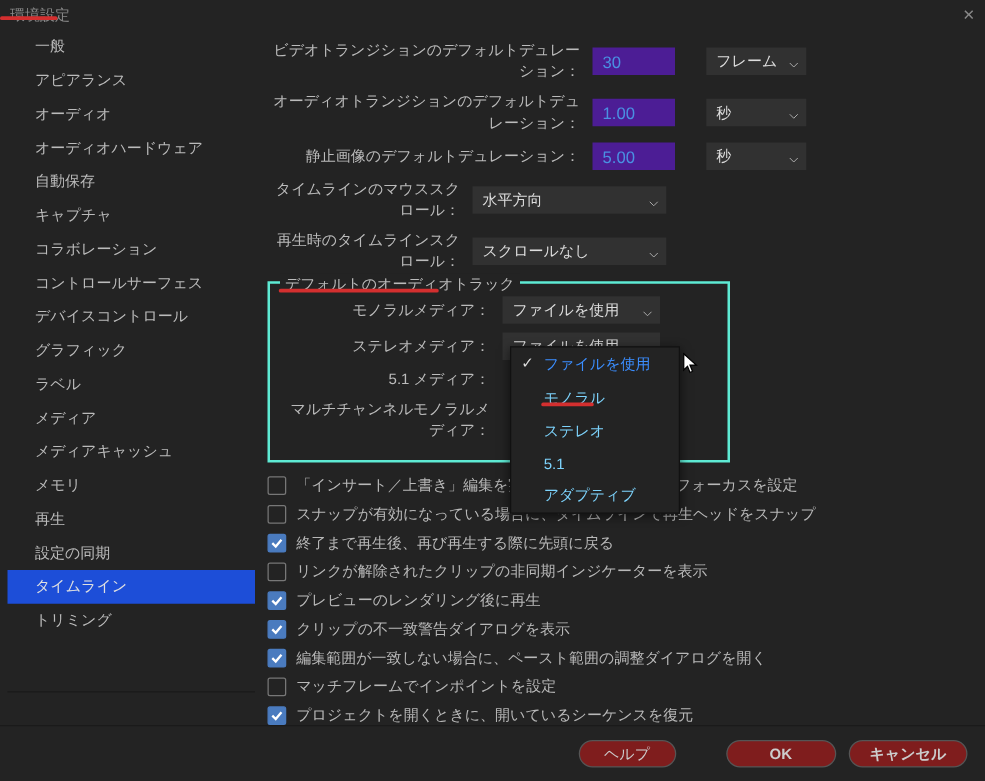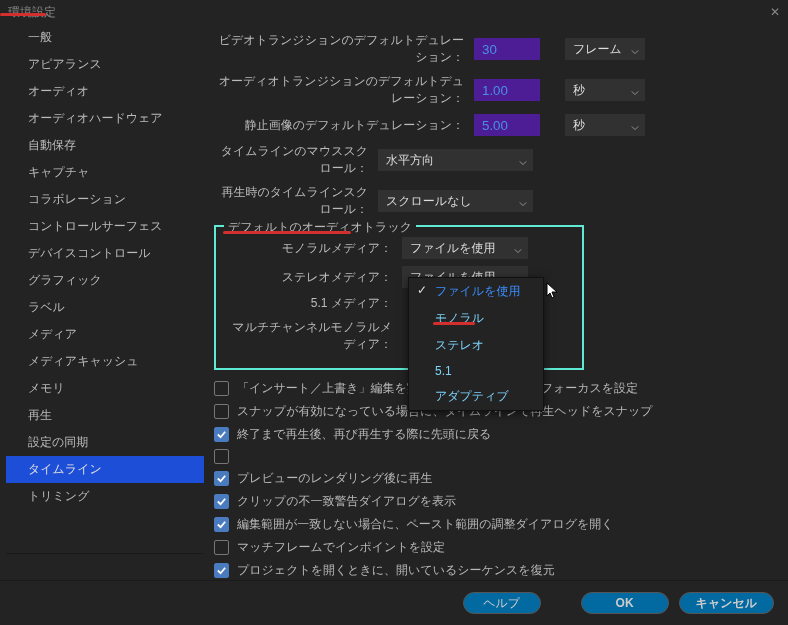--- a/index.html
+++ b/index.html
@@ -27,21 +27,21 @@
 .chev svg { width: 8px; height: 8px; }
 .group { border: 2px solid #5eead4; margin-top: 6px; padding: 10px 10px 8px 10px; position: relative; width: 370px; }
 .group-title { position: absolute; top: -8px; left: 8px; background: #232323; padding: 0 4px; color: #bbb; }
 .gt-underline { position: absolute; top: 4px; left: 7px; width: 128px; height: 3px; background: #d32f2f; border-radius: 2px; }
 .checks { margin-top: 10px; }
 .checks .row { margin-bottom: 6px; gap: 8px; align-items: center; }
 .cbox { width: 15px; height: 15px; border: 1px solid #777; border-radius: 2px; display: inline-flex; align-items: center; justify-content: center; background: #232323; }
 .cbox.checked { background: #4a7bbf; border-color: #4a7bbf; }
 .cbox.checked svg { width: 11px; height: 11px; }
 .footer { height: 45px; display: flex; justify-content: flex-end; align-items: center; gap: 10px; padding-right: 14px; border-top: 1px solid #1a1a1a; }
-.btn { min-width: 78px; height: 22px; background: #0369a1; border: 1px solid #555; border-radius: 12px; color: #ccc; display: inline-flex; align-items: center; justify-content: center; padding: 0 16px; cursor: pointer; }
+.btn { min-width: 78px; height: 22px; background: #7f1d1d; border: 1px solid #555; border-radius: 12px; color: #ccc; display: inline-flex; align-items: center; justify-content: center; padding: 0 16px; cursor: pointer; }
 .btn.wide { min-width: 88px; font-weight: bold; }
 .dropdown-open { position: absolute; background: #232323; border: 1px solid #111; box-shadow: 0 2px 8px rgba(0,0,0,.6); width: 136px; z-index: 10; }
 .dd-item { padding: 5px 10px 5px 26px; color: #7dd3fc; cursor: pointer; position: relative; }
 .dd-item.selected { color: #3b8eff; }
 .dd-item.selected::before { content: "✓"; position: absolute; left: 8px; color: #ddd; }
 .underline-mono { position: absolute; width: 42px; height: 3px; background: #d32f2f; border-radius: 2px; }
 .cursor { position: absolute; z-index: 20; }
 .cursor svg { width: 14px; height: 18px; }
 </style>
 </head>
@@ -194,20 +194,21 @@
         <div class="row">
           <span class="cbox checked">
             <svg viewBox="0 0 12 12">
               <path d="M2 6l3 3 5-6" stroke="#fff" stroke-width="2" fill="none"></path>
             </svg>
           </span>
           <span>終了まで再生後、再び再生する際に先頭に戻る</span>
         </div>
         <div class="row">
           <span class="cbox"></span>
+          <span>リンクが解除されたクリップの非同期インジケーターを表示</span>
         </div>
         <div class="row">
           <span class="cbox checked">
             <svg viewBox="0 0 12 12">
               <path d="M2 6l3 3 5-6" stroke="#fff" stroke-width="2" fill="none"></path>
             </svg>
           </span>
           <span>プレビューのレンダリング後に再生</span>
         </div>
         <div class="row">

